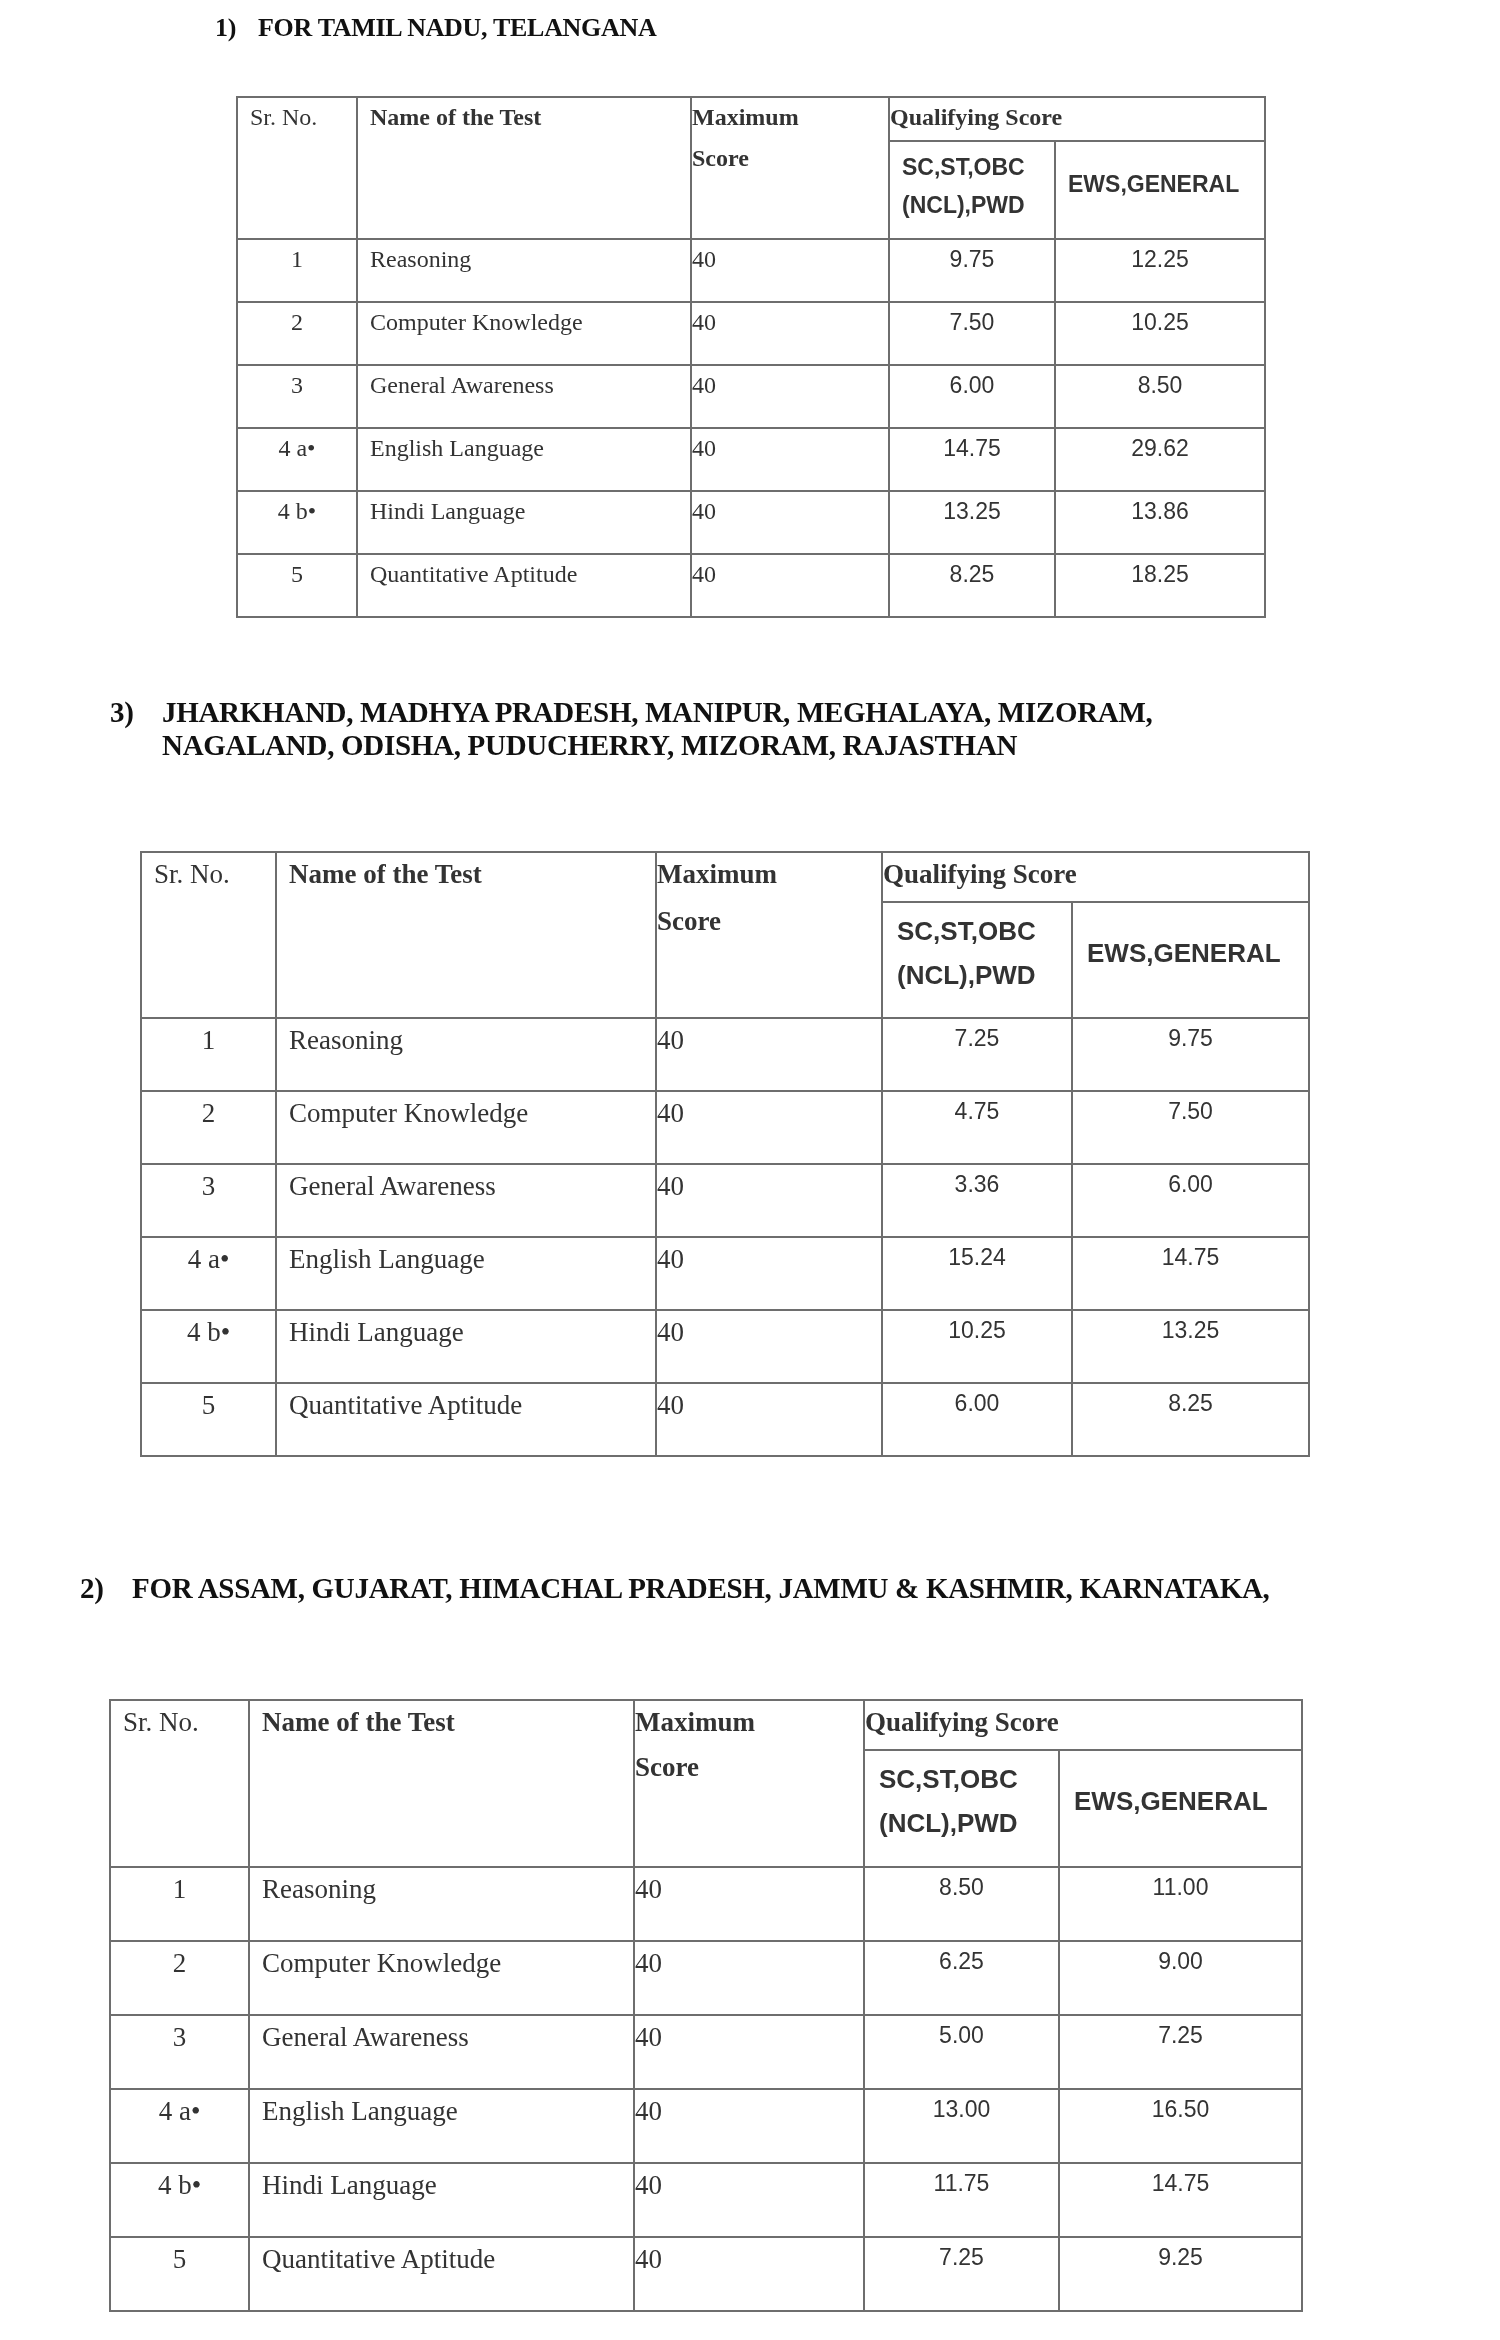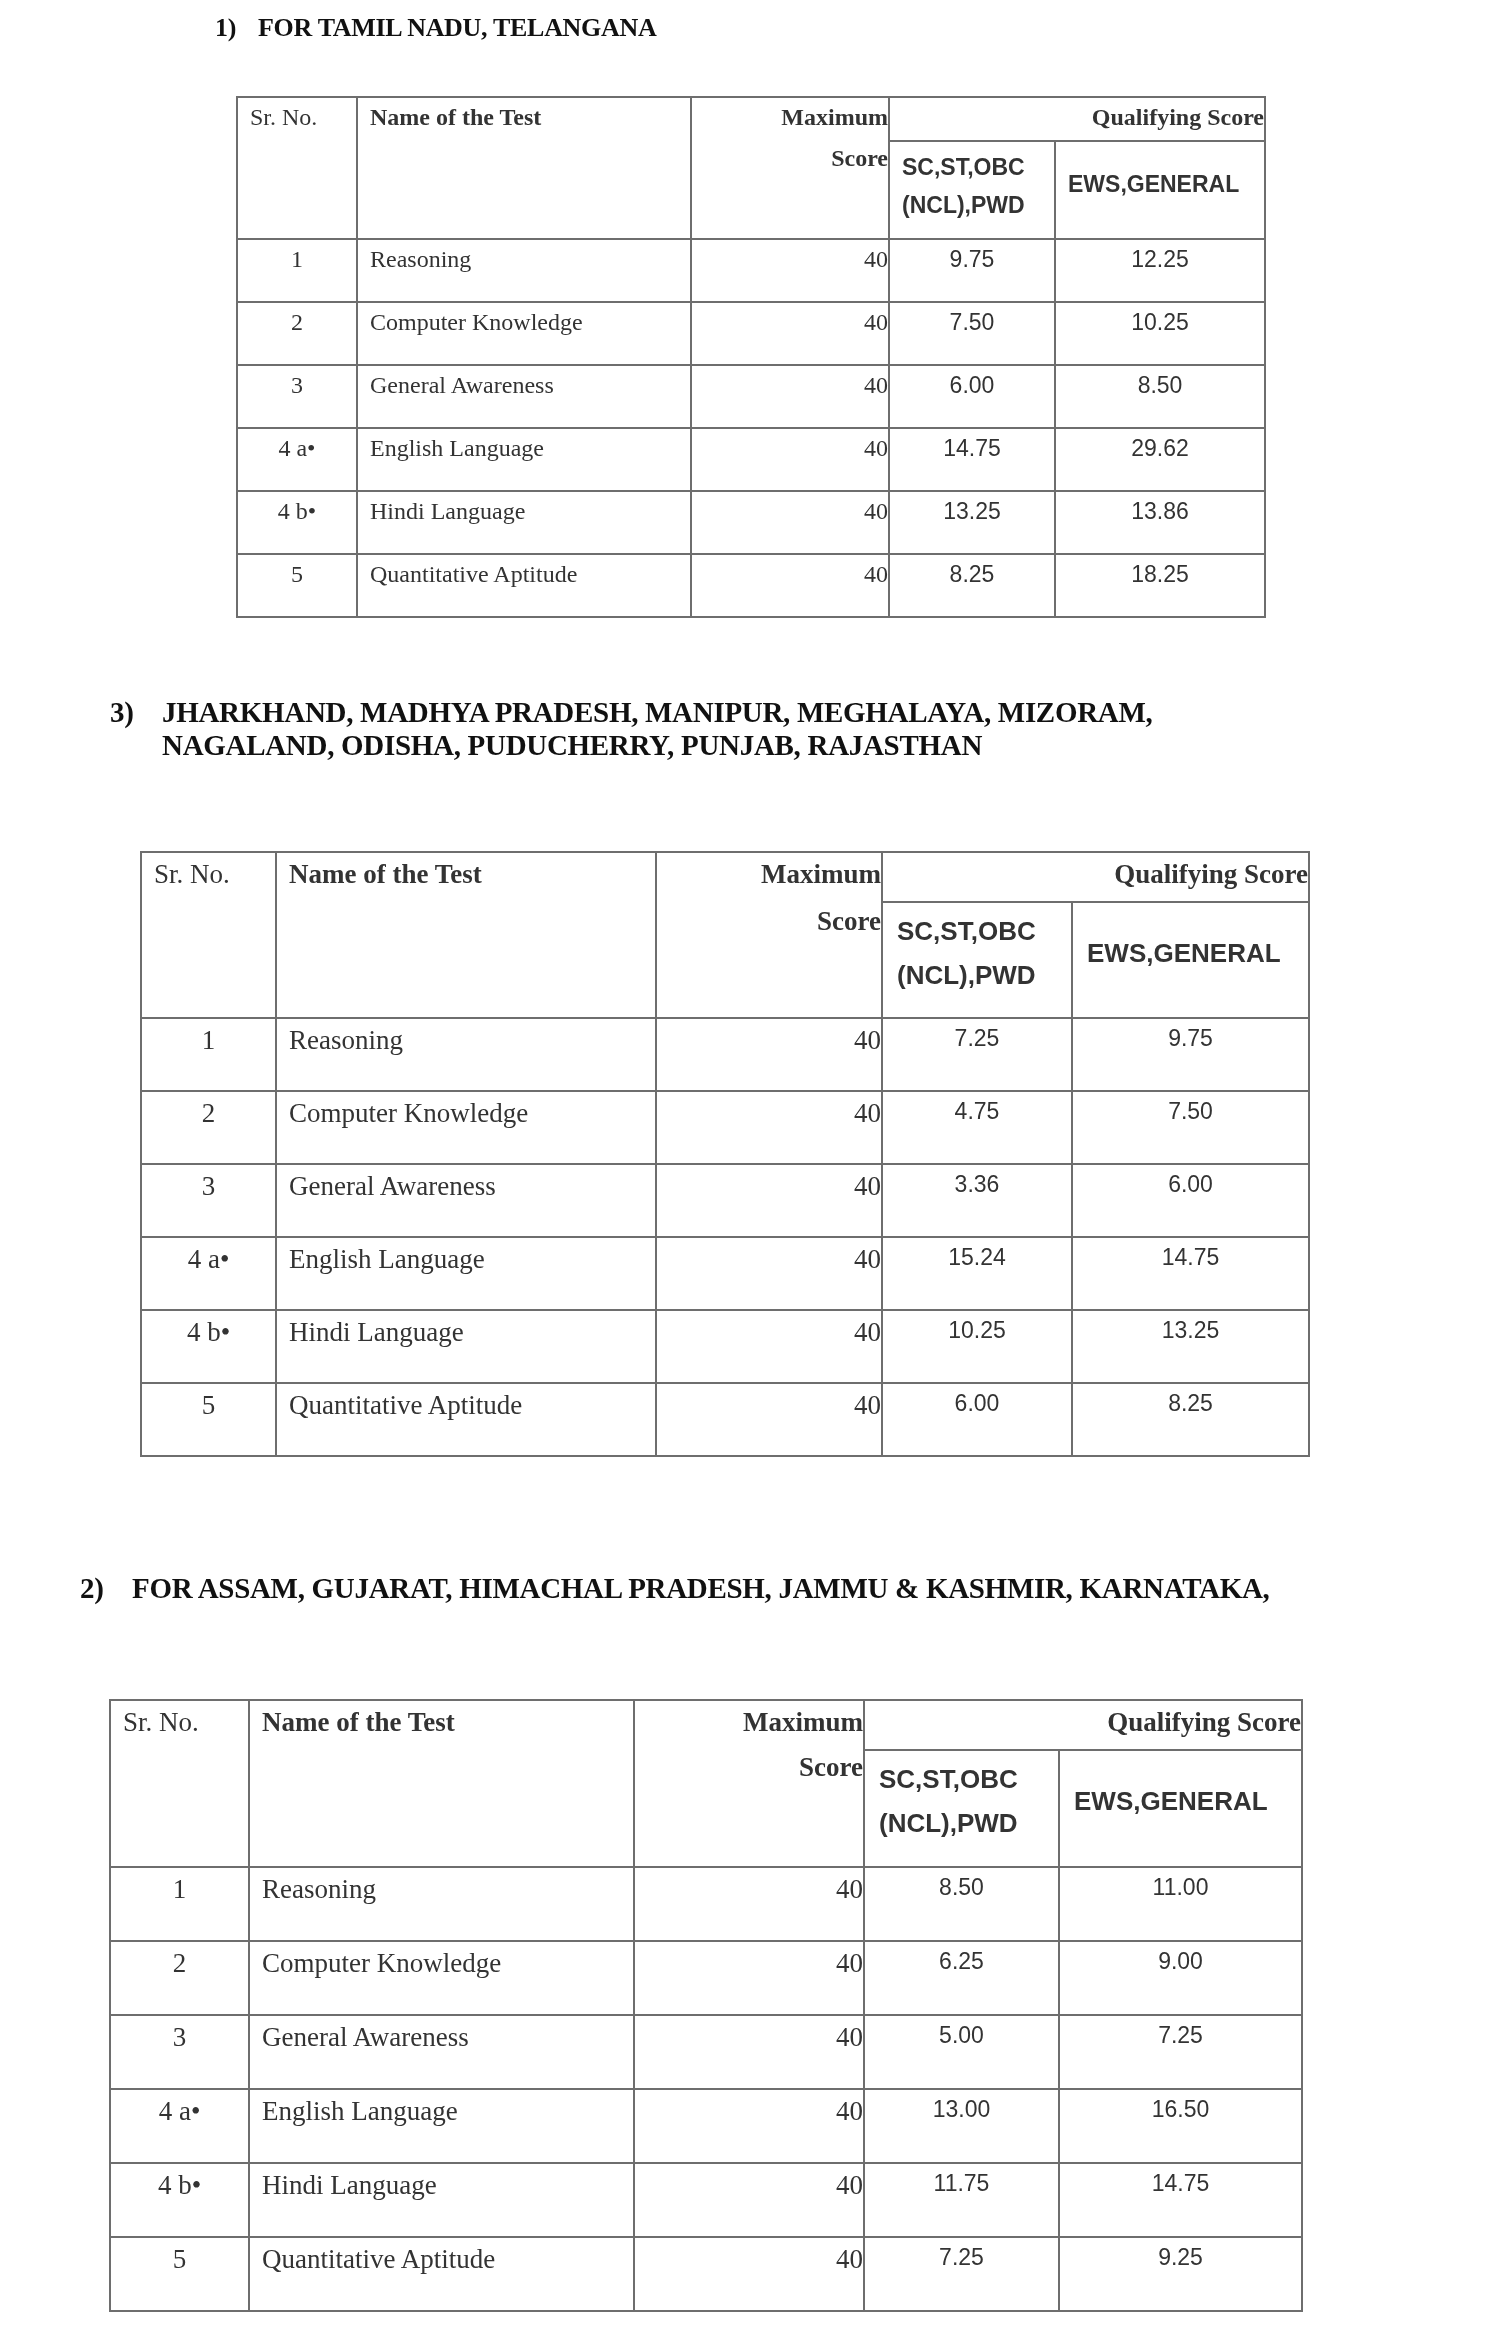--- a/index.html
+++ b/index.html
@@ -24,21 +24,21 @@
   table.qs td {
     border: 2px solid #6e6e6e;
     vertical-align: top;
     padding: 0;
     font-family: "Liberation Serif", serif;
     font-size: 25px;
     color: #333;
   }
   .c-sr { text-align: center; }
   .c-name { text-align: left; padding-left: 12px !important; }
-  .c-max { text-align: right; }
+  .c-max { text-align: left; }
   .c-num { text-align: center; font-family: "Liberation Sans", sans-serif !important; font-size: 23px !important; }
   .h-sr { font-family: "Liberation Serif", serif; color: #444; text-align: left; padding-left: 12px !important; }
   .h-bold { font-weight: bold; color: #222; }
   .h-cat { font-family: "Liberation Sans", sans-serif !important; font-weight: bold; font-size: 23px !important; color: #222; }
   .cell-inner { padding-top: 6px; }
   .hdr-line { display: block; }
 </style>
 </head>
 <body>
 
@@ -188,21 +188,21 @@
           <div class="cell-inner">18.25</div>
         </td>
       </tr>
     </tbody>
 </table>
 
 <div class="heading" style="left:110px; top:696px; font-size:29px; line-height:33px;">
   <span class="num">3)</span>
   <div class="text" style="left:52px; white-space:nowrap;">
     <div>JHARKHAND, MADHYA PRADESH, MANIPUR, MEGHALAYA, MIZORAM,</div>
-    <div>NAGALAND, ODISHA, PUDUCHERRY, PUNJAB, RAJASTHAN</div>
+    <div>NAGALAND, ODISHA, PUDUCHERRY, MIZORAM, RAJASTHAN</div>
   </div>
 </div>
 
 <table class="qs" style="left:140px; top:851px; width:1168px;">
   <colgroup>
     <col style="width:135px">
       <col style="width:380px">
       <col style="width:226px">
       <col style="width:190px">
       <col style="width:237px">

